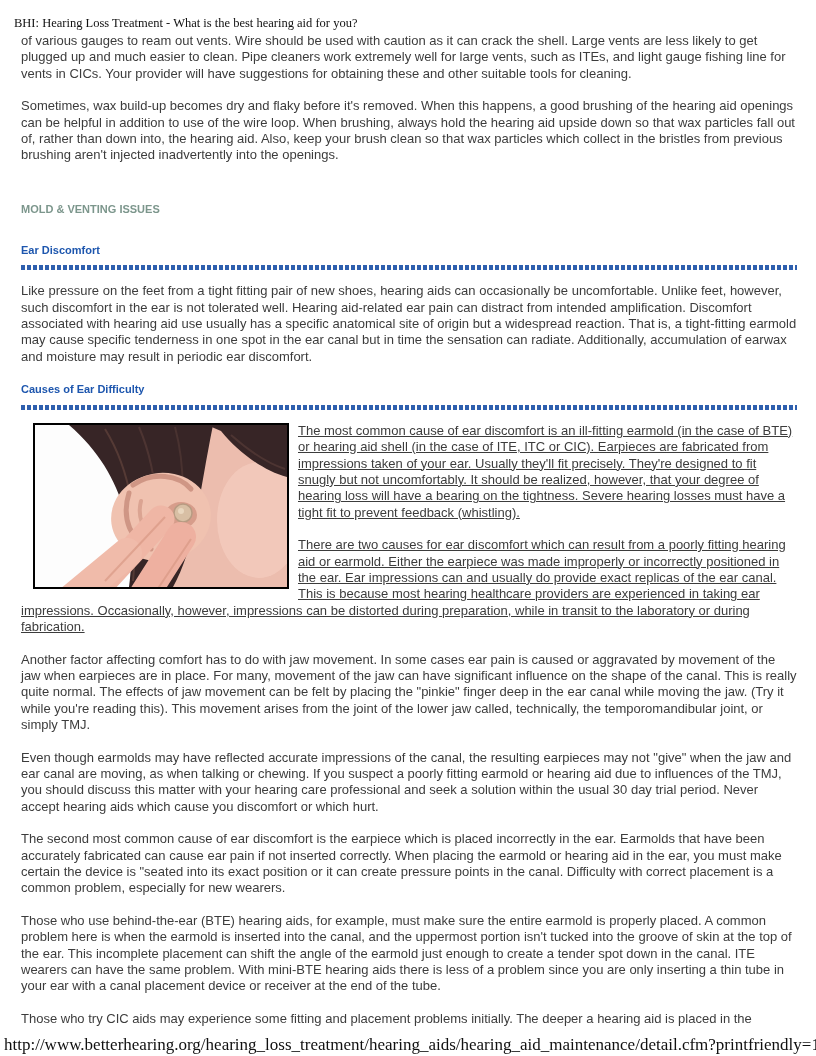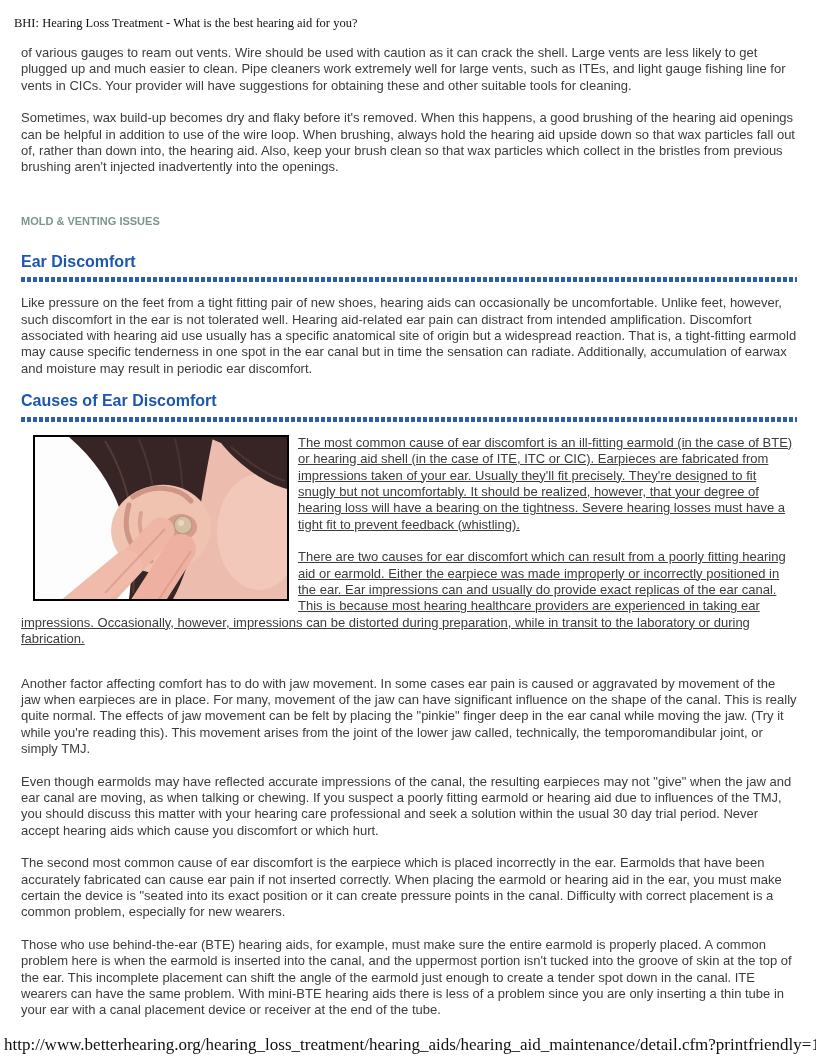--- a/index.html
+++ b/index.html
@@ -32,31 +32,31 @@
   }
   .content {
     position: absolute;
     left: 21px;
     top: 33px;
     width: 776px;
     color: #3c3c3c;
     font-size: 13px;
     line-height: 16.4px;
   }
-  .content p { margin: 12px 0 16px 0; }
+  .content p { margin: 0 0 16px 0; }
   .section-header {
     margin: 36px 0 24px 0;
     font-weight: bold;
     font-size: 11px;
     line-height: 18px;
     color: var(--section-green, #7c968c);
   }
   .blue-heading {
     margin: 4px 0 7px 0;
-    font-size: 16px;
+    font-size: 11px;
     font-weight: bold;
     color: var(--heading-blue, #1d56ae);
     font-family: "Liberation Sans", sans-serif;
   }
   .dotted-rule {
     height: 5px;
     margin: 0 0 13px 0;
     background-image: repeating-linear-gradient(
       to right,
       var(--dot-blue, #2e5fae) 0, var(--dot-blue, #2e5fae) 4px,
@@ -90,21 +90,21 @@
 
     <div class="section-header">
       <div>MOLD &amp; VENTING ISSUES</div>
     </div>
 
     <div class="blue-heading">Ear Discomfort</div>
     <div class="dotted-rule"></div>
 
     <p>Like pressure on the feet from a tight fitting pair of new shoes, hearing aids can occasionally be uncomfortable. Unlike feet, however, such discomfort in the ear is not tolerated well. Hearing aid-related ear pain can distract from intended amplification. Discomfort associated with hearing aid use usually has a specific anatomical site of origin but a widespread reaction. That is, a tight-fitting earmold may cause specific tenderness in one spot in the ear canal but in time the sensation can radiate. Additionally, accumulation of earwax and moisture may result in periodic ear discomfort.</p>
 
-    <div class="blue-heading">Causes of Ear Discomfort</div>
+    <div class="blue-heading">Causes of Ear Difficulty</div>
     <div class="dotted-rule"></div>
 
     <div class="media-block clearfix">
       <div class="photo">
 
         <svg width="252" height="162" viewBox="0 0 252 162" xmlns="http://www.w3.org/2000/svg">
           <rect x="0" y="0" width="252" height="162" fill="#fdfdfd"></rect>
 
           <path d="M 172 0 L 252 0 L 252 162 L 136 162 C 154 112 164 58 172 0 Z" fill="#ecbdae"></path>
           <ellipse cx="224" cy="95" rx="42" ry="58" fill="#f3cabc" opacity="0.85"></ellipse>
@@ -144,18 +144,19 @@
     </div>
 
     <p>Another factor affecting comfort has to do with jaw movement.  In some cases ear pain is caused or aggravated by movement of the jaw when earpieces are in place. For many, movement of the jaw can have significant influence on the shape of the canal. This is really quite normal. The effects of jaw movement can be felt by placing the "pinkie" finger deep in the ear canal while moving the jaw. (Try it while you're reading this). This movement arises from the joint of the lower jaw called, technically, the temporomandibular joint, or simply TMJ.</p>
 
     <p>Even though earmolds may have reflected accurate impressions of the canal, the resulting earpieces may not "give" when the jaw and ear canal are moving, as when talking or chewing. If you suspect a poorly fitting earmold or hearing aid due to influences of the TMJ, you should discuss this matter with your hearing care professional and seek a solution within the usual 30 day trial period. Never accept hearing aids which cause you discomfort or which hurt.</p>
 
     <p>The second most common cause of ear discomfort is the earpiece which is placed incorrectly in the ear. Earmolds that have been accurately fabricated can cause ear pain if not inserted correctly. When placing the earmold or hearing aid in the ear, you must make certain the device is "seated into its exact position or it can create pressure points in the canal. Difficulty with correct placement is a common problem, especially for new wearers.</p>
 
     <p>Those who use behind-the-ear (BTE) hearing aids, for example, must make sure the entire earmold is properly placed. A common problem here is when the earmold is inserted into the canal, and the uppermost portion isn't tucked into the groove of skin at the top of the ear. This incomplete placement can shift the angle of the earmold just enough to create a tender spot down in the canal. ITE wearers can have the same problem.  With mini-BTE hearing aids there is less of a problem since you are only inserting a thin tube in your ear with a canal placement device or receiver at the end of the tube.</p>
 
+    <p>Those who try CIC aids may experience some fitting and placement problems initially. The deeper a hearing aid is placed in the</p>
 
   </div>
 
   <div class="doc-footer">http://www.betterhearing.org/hearing_loss_treatment/hearing_aids/hearing_aid_maintenance/detail.cfm?printfriendly=1[10/22/2013 3:47:44 PM]</div>
 
 </div>
 
 </body></html>

